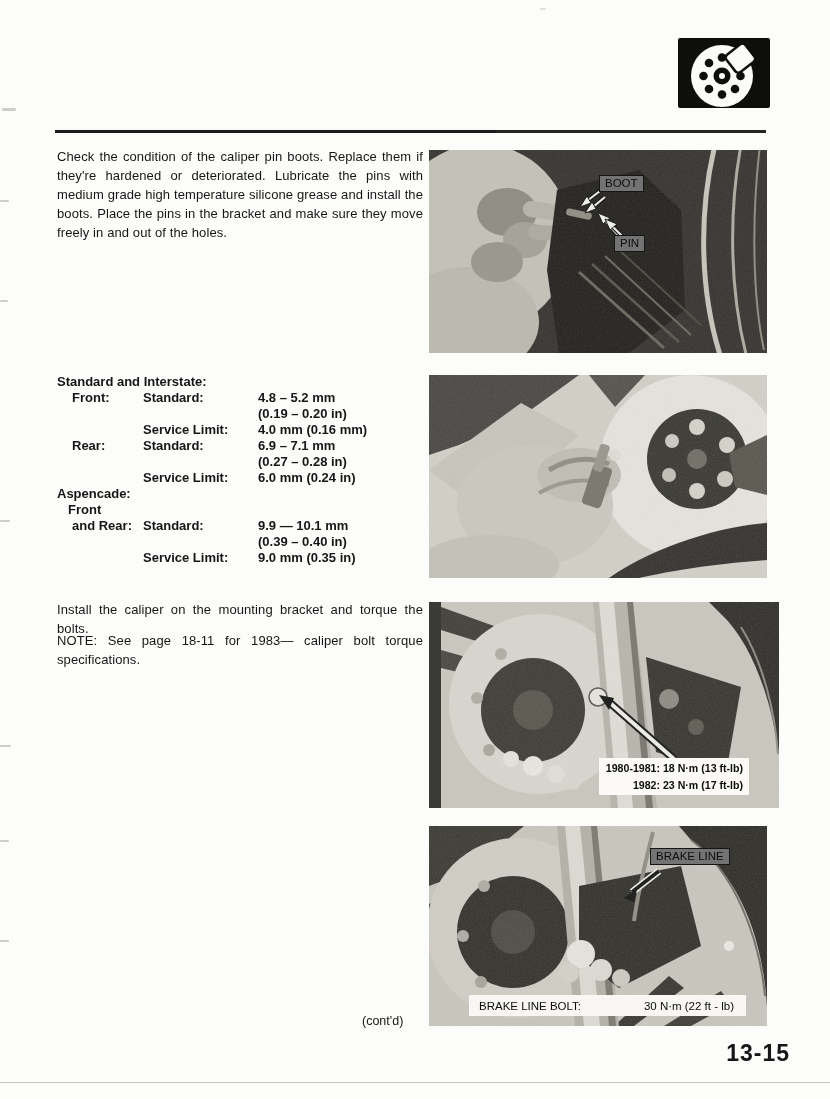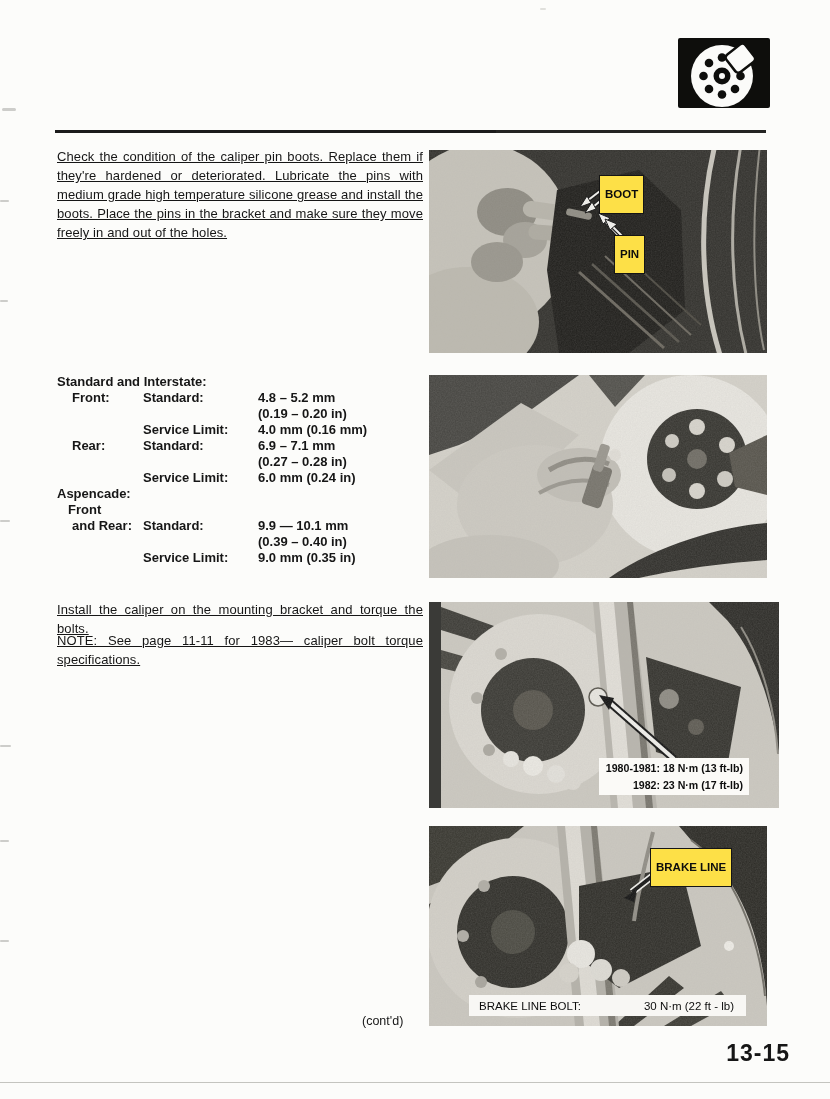--- a/index.html
+++ b/index.html
@@ -2,39 +2,39 @@
 <html><head>
 <meta charset="utf-8">
 <style>
   html,body{margin:0;padding:0;background:#ffffff;}
   .page{
     position:relative;width:830px;height:1099px;overflow:hidden;
     background:#fcfcfa;color:#161616;
     font-family:"Liberation Sans","DejaVu Sans",sans-serif;
   }
   .para{position:absolute;left:57px;width:366px;font-size:13px;line-height:19px;
-        text-align:justify;letter-spacing:.1px;margin:0;text-decoration:underline;}
+        text-align:justify;letter-spacing:.1px;margin:0;}
   .rule-top{position:absolute;left:55px;top:130px;width:711px;height:2.5px;
         background:linear-gradient(90deg,#1b1b1b 0 62%,#242422 62% 100%);}
   .rule-bottom{position:absolute;left:0;top:1082px;width:830px;height:1px;background:#c4c4bf;}
   .icon-box{position:absolute;left:678px;top:38px;width:92px;height:70px;}
   
   .spec{position:absolute;left:57px;top:374px;width:372px;font-size:13px;line-height:16px;}
   .spec .intro{text-align:justify;margin:0;}
   .spec .ghead{font-weight:bold;}
   .spec .gsub{font-weight:bold;padding-left:11px;}
   .spec-row{display:flex;font-weight:bold;}
   .spec-row .c1{width:86px;padding-left:15px;box-sizing:border-box;flex:none;}
   .spec-row .c2{width:115px;flex:none;}
   .spec-row .c3{flex:1;}
   
   .photo{position:absolute;left:429px;width:338px;margin:0;background:#3a3a37;}
   .photo svg{display:block;width:100%;height:100%;}
-  .pl{position:absolute;background:#fde047;border:1px solid #151515;color:#0d0d0d;
-      font-weight:bold;font-size:11.5px;line-height:13px;padding:12px 5px;white-space:nowrap;}
+  .pl{position:absolute;background:#737373;border:1px solid #151515;color:#0d0d0d;
+      font-weight:normal;font-size:11.5px;line-height:13px;padding:1px 5px;white-space:nowrap;}
   .torque-box{position:absolute;left:170px;top:156px;width:150px;height:37px;
       background:#fbfaf7;color:#0d0d0d;font-weight:bold;font-size:10.6px;line-height:16.5px;
       text-align:right;padding:2px 6px 0 2px;box-sizing:border-box;white-space:nowrap;}
   .caption{position:absolute;left:40px;top:169px;width:277px;height:21px;background:#f8f7f4;
       color:#0d0d0d;display:flex;justify-content:space-between;align-items:center;
       font-weight:normal;font-size:11.5px;padding:0 12px 0 10px;box-sizing:border-box;white-space:nowrap;}
   .contd{position:absolute;left:362px;top:1014px;font-size:12.5px;}
   .pagenum{position:absolute;right:40px;top:1040px;font-size:23px;font-weight:bold;letter-spacing:1px;}
   .art{position:absolute;background:#9e9e99;opacity:.5;border-radius:2px;}
 </style>
@@ -123,21 +123,21 @@
       <span class="c3">(0.39 – 0.40 in)</span>
     </div>
     <div class="spec-row">
       <span class="c1"></span>
       <span class="c2">Service Limit:</span>
       <span class="c3">9.0 mm (0.35 in)</span>
     </div>
   </div>
 
   <p class="para" style="top:600px;">Install the caliper on the mounting bracket and torque the bolts.</p>
-  <p class="para" style="top:631px;">NOTE: See page 11-11 for 1983— caliper bolt torque specifications.</p>
+  <p class="para" style="top:631px;">NOTE: See page 18-11 for 1983— caliper bolt torque specifications.</p>
 
   <figure class="photo" style="top:150px;height:203px;">
     <svg viewBox="0 0 338 203" preserveAspectRatio="none">
       <defs>
         <filter id="n1">
             <feTurbulence type="fractalNoise" baseFrequency="0.8" numOctaves="2" stitchTiles="stitch"></feTurbulence>
         <feColorMatrix type="matrix" values="0 0 0 0 0.45  0 0 0 0 0.44  0 0 0 0 0.42  0 0 0 0.55 0"></feColorMatrix>
           </filter>
       </defs>
       <rect width="338" height="203" fill="#32312d"></rect>

